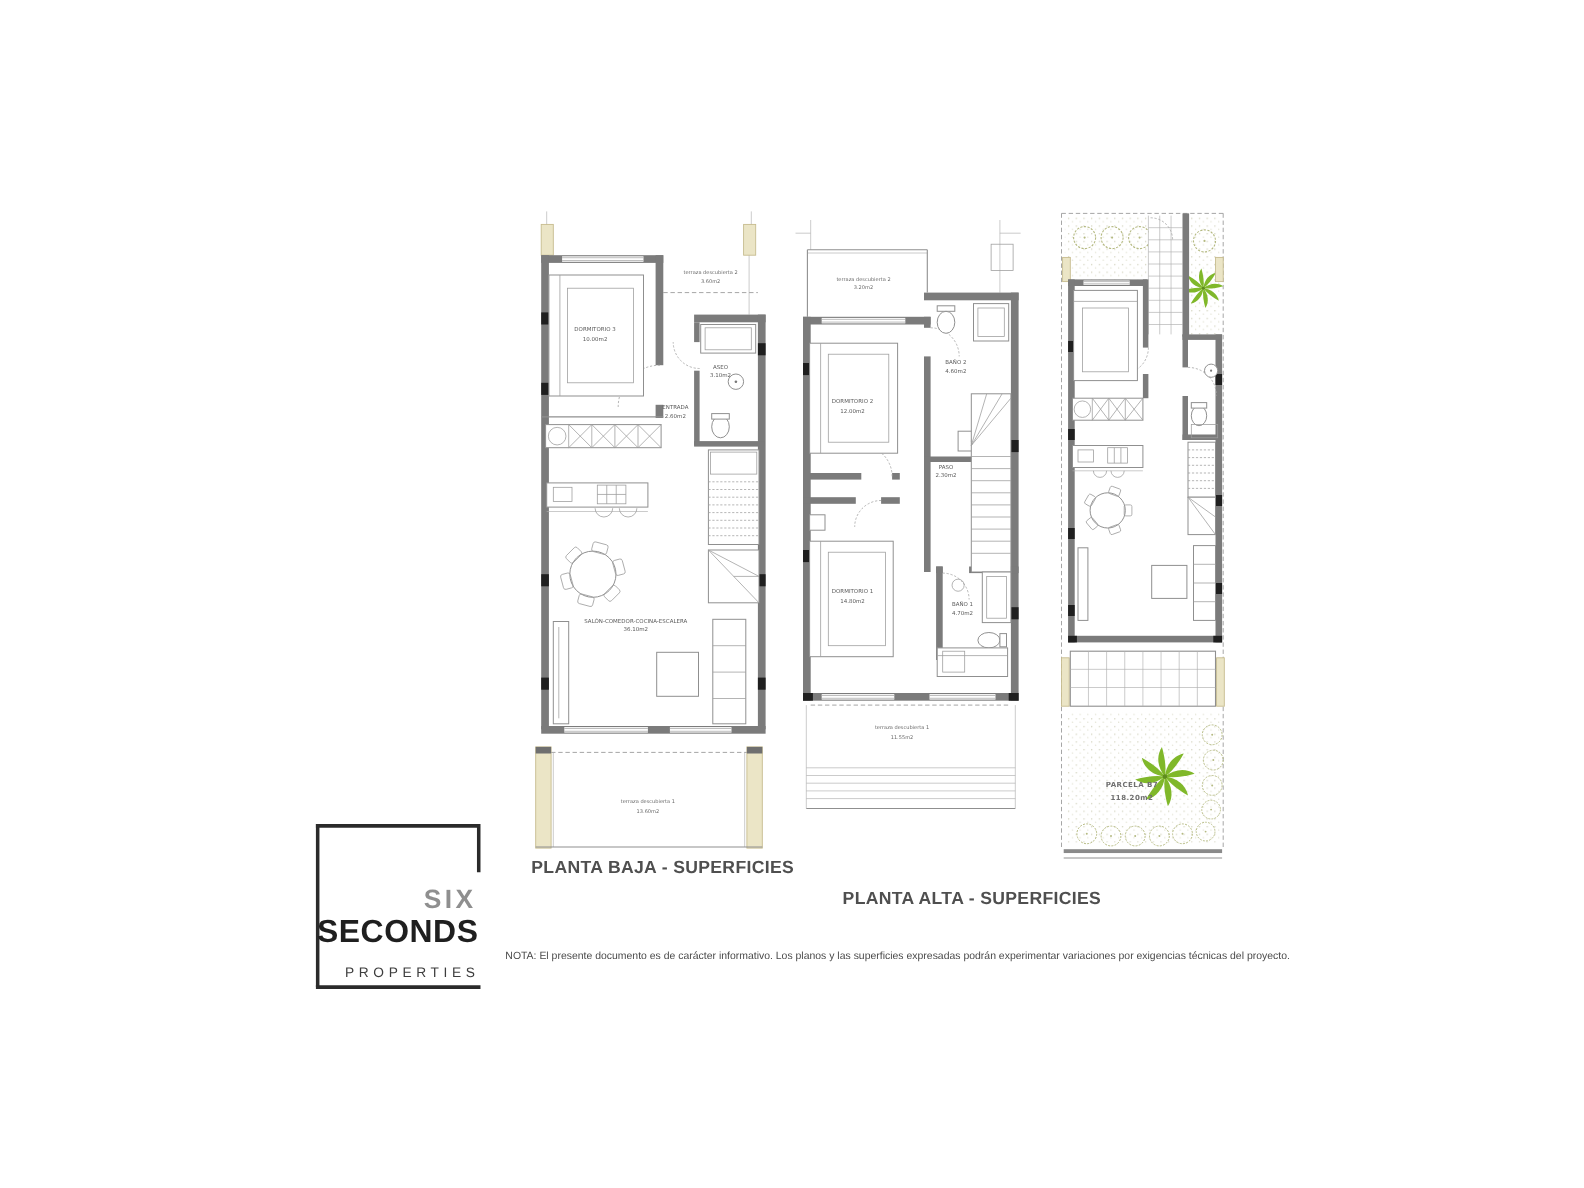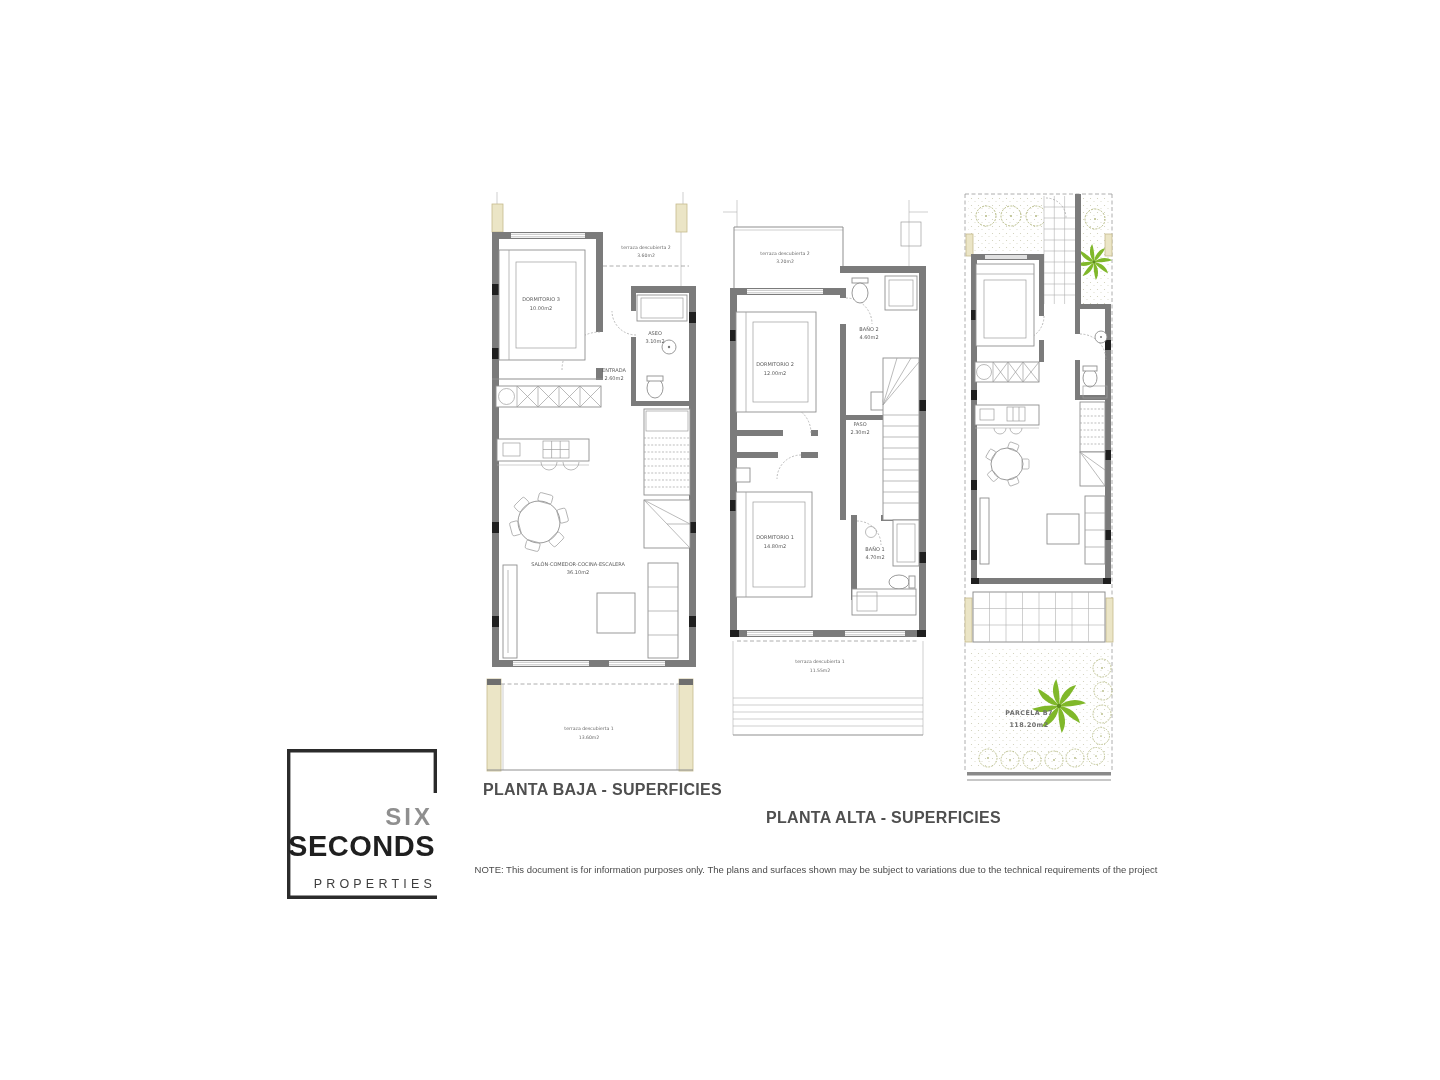--- a/index.html
+++ b/index.html
@@ -491,16 +491,16 @@
       <line class="logo-line" x1="1.7" y1="0" x2="1.7" y2="148.3"></line>
       <line class="logo-line" x1="0" y1="148.3" x2="150" y2="148.3"></line>
       <line class="logo-line" x1="148.3" y1="0" x2="148.3" y2="44"></line>
     </g>
     <text class="logo-six" x="146" y="76" text-anchor="end">SIX</text>
     <text class="logo-seconds" x="148" y="107" text-anchor="end">SECONDS</text>
     <text class="logo-props" x="149" y="139" text-anchor="end">PROPERTIES</text>
   </svg>
 
   <div id="disclaimer">
-    <div>NOTE: This document is for information purposes only. The plans and surfaces shown may be subject to variations due to the technical requirements of the project</div>
+    <div>NOTA: El presente documento es de carácter informativo. Los planos y las superficies expresadas podrán experimentar variaciones por exigencias técnicas del proyecto.</div>
   </div>
 
 </div>
 
 </body></html>

